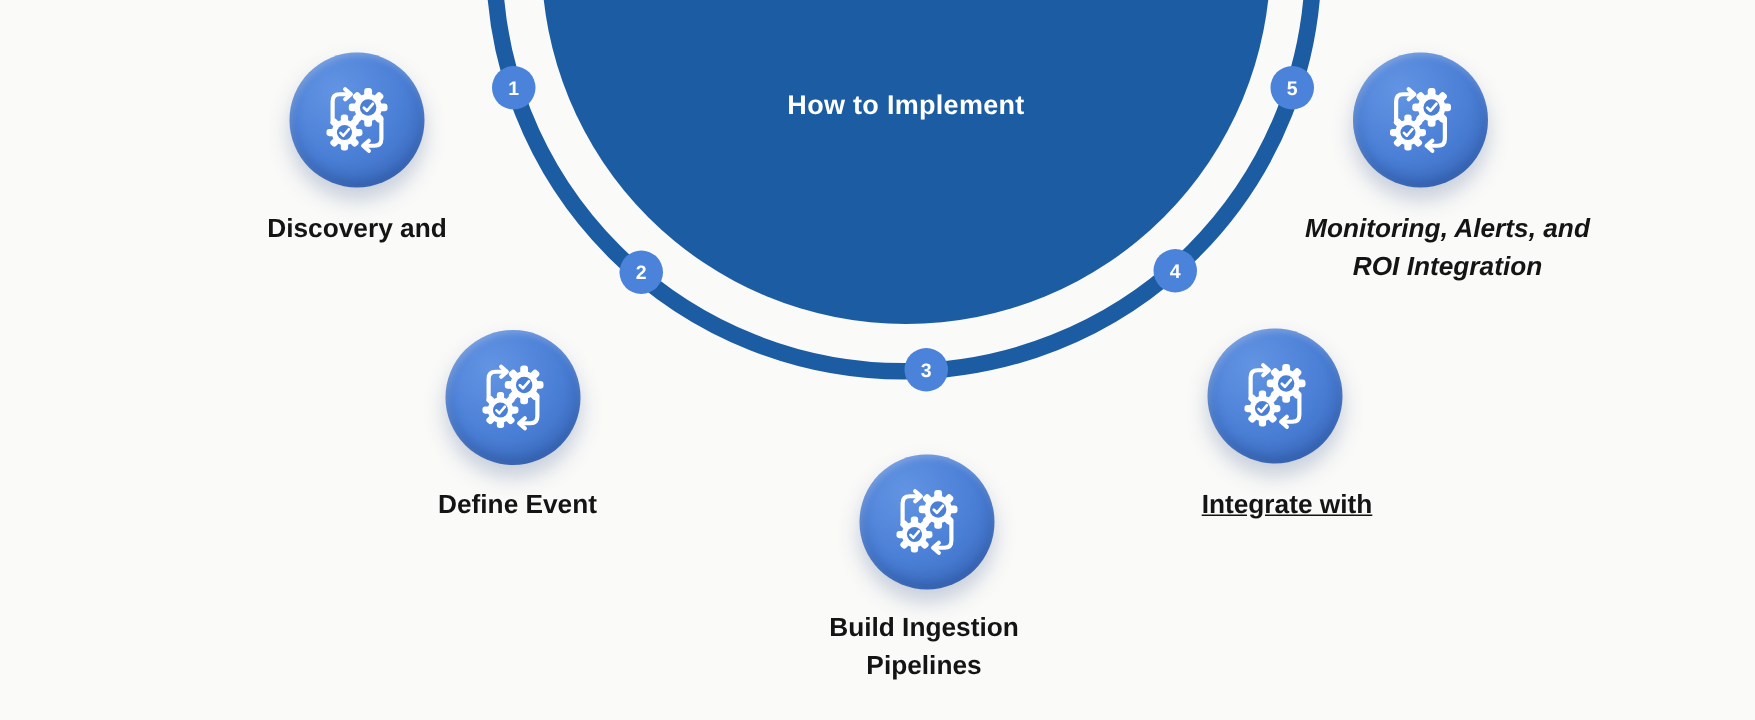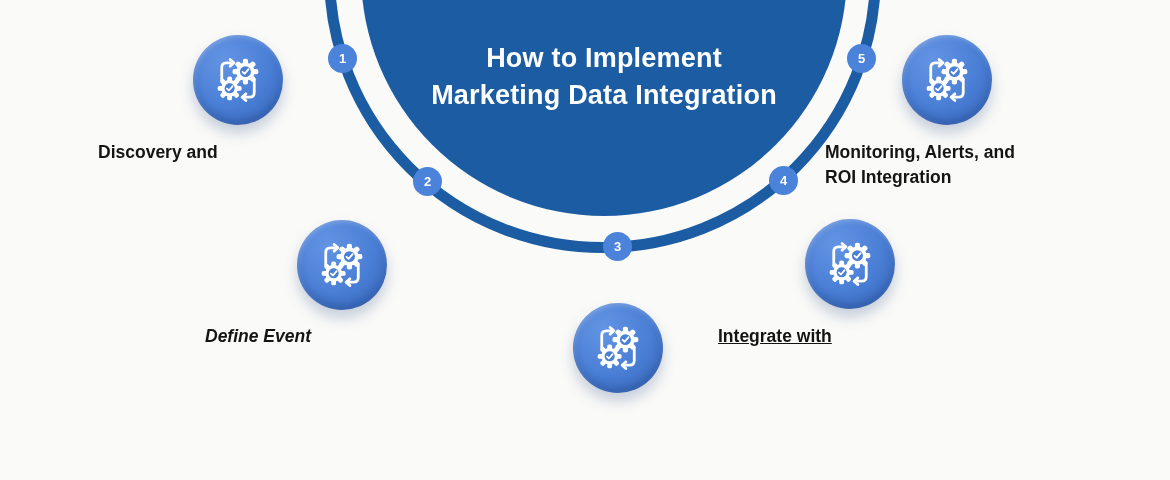--- a/index.html
+++ b/index.html
@@ -33,25 +33,25 @@
     fill: none;
     stroke: var(--primary-dark-blue);
     stroke-width: 11;
   }
   .hero-circle {
     fill: var(--primary-dark-blue);
   }
   .title {
     position: absolute;
     left: 374px;
-    top: 40px;
+    top: 52px;
     width: 460px;
     text-align: center;
     color: var(--title-text);
-    font-size: 27px;
+    font-size: 18px;
     line-height: 37px;
     font-weight: 700;
     letter-spacing: 0.2px;
   }
   .title span { display: block; }
   .badge {
     position: absolute;
     width: 90px;
     height: 90px;
     border-radius: 50%;
@@ -77,20 +77,21 @@
     color: #fff;
     font-size: 13px;
     font-weight: 700;
     display: flex;
     align-items: center;
     justify-content: center;
   }
   .label {
     position: absolute;
     width: 280px;
+    text-align: center;
     color: var(--label-text);
     font-size: 17.5px;
     line-height: 25px;
     font-weight: 700;
   }
   .label span { display: block; }
   .defs-holder { position: absolute; width: 0; height: 0; overflow: hidden; }
 </style>
 </head>
 <body>
@@ -133,21 +134,20 @@
 
 <div class="canvas">
 
   <svg class="bg" width="1170" height="480" viewBox="0 0 1170 480">
     <circle class="arc-ring" cx="602.5" cy="-25.5" r="273"></circle>
     <circle class="hero-circle" cx="604" cy="-27" r="243"></circle>
   </svg>
 
   <div class="title">
     <span>How to Implement</span>
-    <span>Marketing Data Integration</span>
   </div>
 
   <div class="badge" style="left:193px; top:35px;">
     <svg viewBox="0 0 56 56">
         <use href="#gear-sync-symbol"></use>
       </svg>
   </div>
   <div class="badge" style="left:297px; top:220px;">
     <svg viewBox="0 0 56 56">
         <use href="#gear-sync-symbol"></use>
@@ -171,24 +171,28 @@
 
   <div class="dot" style="left:328px; top:44px;">1</div>
   <div class="dot" style="left:413px; top:167px;">2</div>
   <div class="dot" style="left:603px; top:232px;">3</div>
   <div class="dot" style="left:769px; top:166px;">4</div>
   <div class="dot" style="left:847px; top:44px;">5</div>
 
   <div class="label" style="left:98px; top:140px;">
     <span>Discovery and</span>
   </div>
-  <div class="label" style="left:205px; top:324px;font-style:italic;">
+  <div class="label" style="left:205px; top:324px;">
     <span>Define Event</span>
+  </div>
+  <div class="label" style="left:476px; top:406px;">
+    <span>Build Ingestion</span>
+    <span>Pipelines</span>
   </div>
   <div class="label" style="left:718px; top:324px;text-decoration:underline;">
     <span>Integrate with</span>
   </div>
-  <div class="label" style="left:825px; top:140px;">
+  <div class="label" style="left:825px; top:140px;font-style:italic;">
     <span>Monitoring, Alerts, and</span>
     <span>ROI Integration</span>
   </div>
 
 </div>
 
 </body></html>

